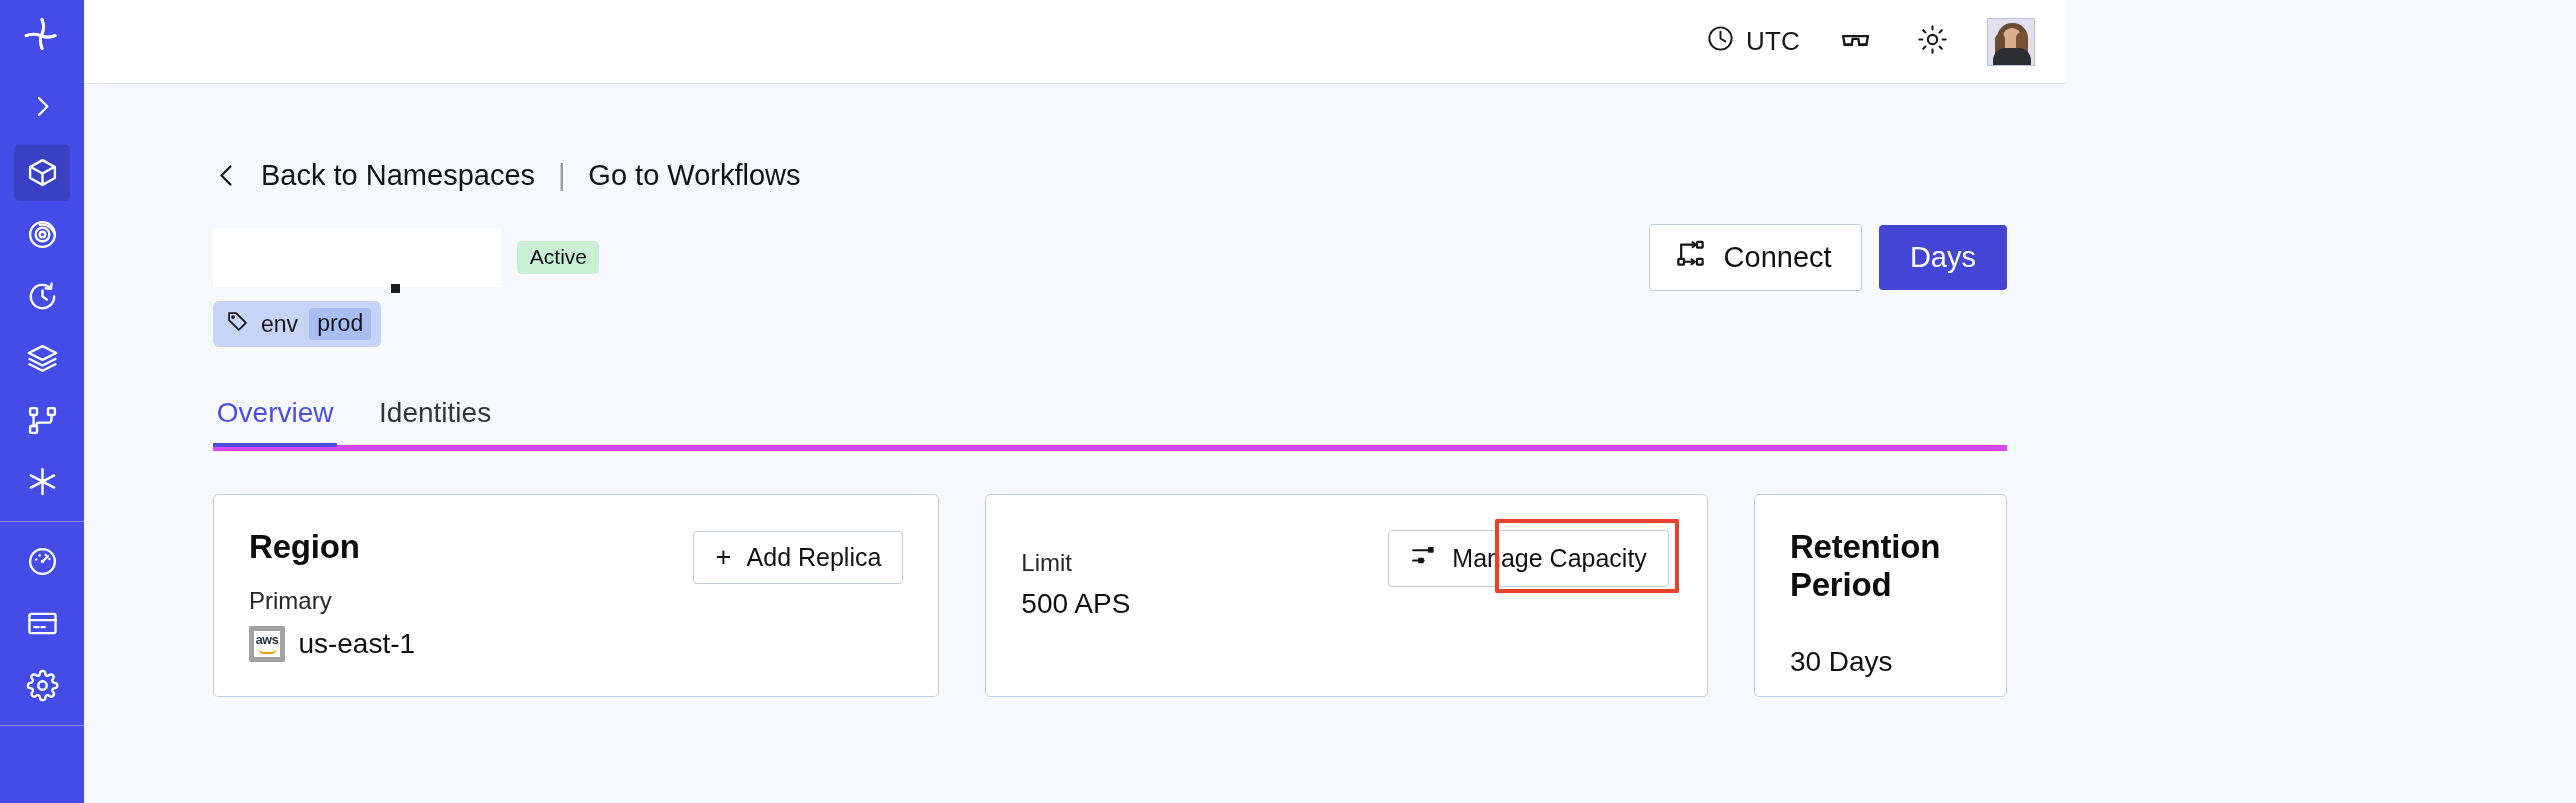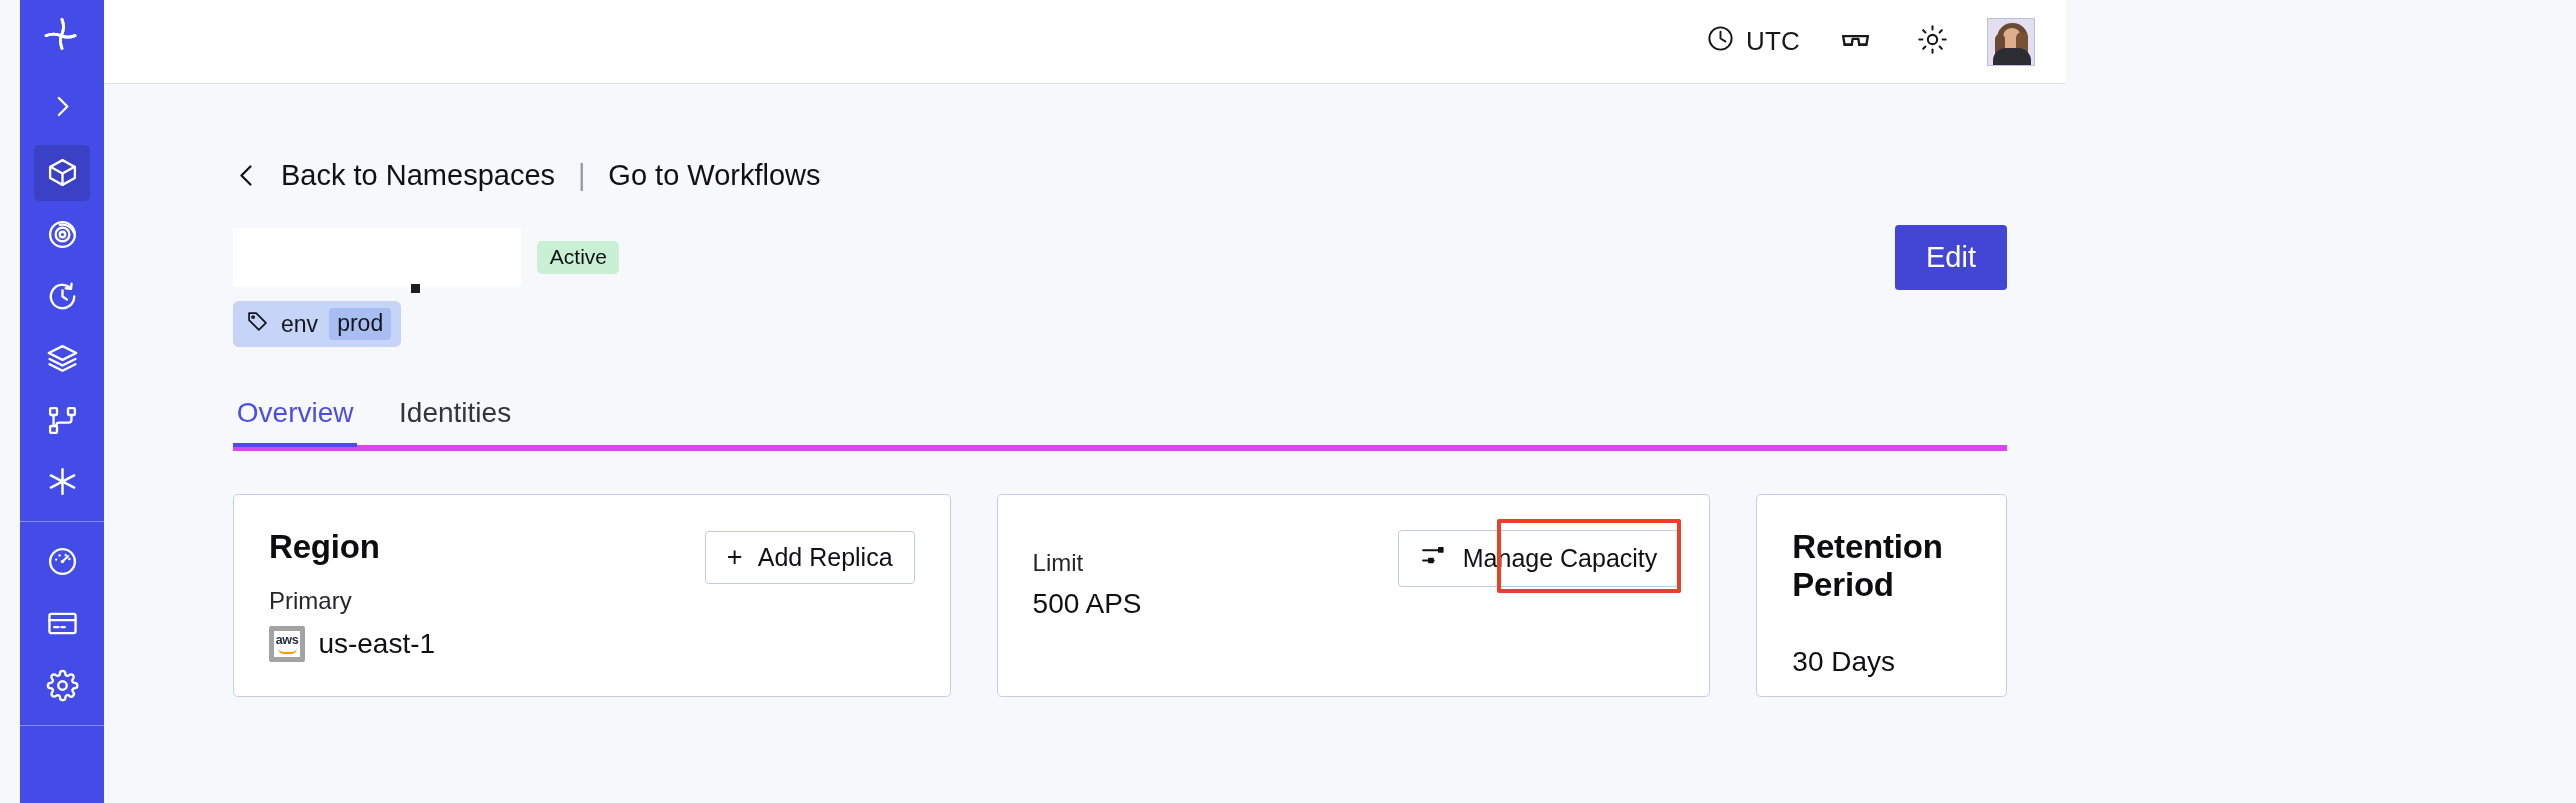--- a/index.html
+++ b/index.html
@@ -9,21 +9,20 @@
     height: 804px;
     overflow: hidden;
     font-family: "Liberation Sans", sans-serif;
     background: #f7f8fb;
   }
   .app {
     position: relative;
     width: 2066px;
     height: 804px;
     display: flex;
-    padding-left: 20px;
   }
 
   
   .sidebar {
     width: 84px;
     min-width: 84px;
     height: 804px;
     background: #444ce7;
     display: flex;
     flex-direction: column;
@@ -369,21 +368,21 @@
     background: #fff;
     border: 1px solid #c2cade;
     border-radius: 3.8px;
     font-size: 25px;
     color: #111114;
     padding: 10.5px 21px 11.5px;
     cursor: pointer;
     white-space: nowrap;
   }
   .btn-addreplica { right: 35px; top: 36px; }
-  .btn-managecap  { right: 30px; top: 35px; }
+  .btn-managecap  { right: 38px; top: 35px; }
 
   .highlight-box {
     position: absolute;
     right: 28px;
     top: 24px;
     width: 184px;
     height: 74px;
     border: 4.8px solid #e8402a;
     border-radius: 1.9px;
     pointer-events: none;
@@ -593,21 +592,35 @@
 
       <div class="title-row">
         <div class="ns-title">
           <span class="ns-dot"></span>
         </div>
         <span class="badge-active">Active</span>
 
         <div class="spacer"></div>
 
         <div class="header-actions">
-          <button class="btn-edit">Edit</button>
+          <button class="btn-connect">
+            <span>
+              <svg width="31" height="31" viewBox="0 0 24 24" fill="none" stroke="#121214" stroke-width="1.7" stroke-linecap="round" stroke-linejoin="round">
+                <rect x="17" y="3" width="4.4" height="4.4" rx="0.5"></rect>
+                <rect x="17" y="16.2" width="4.4" height="4.4" rx="0.5"></rect>
+                <rect x="2.6" y="16.2" width="4.4" height="4.4" rx="0.5"></rect>
+                <path d="M4.8 16.2V5.2h11"></path>
+                <polyline points="13.6 3.3 16 5.2 13.6 7.1"></polyline>
+                <path d="M7 18.4h8"></path>
+                <polyline points="12.8 16.6 15.2 18.4 12.8 20.2"></polyline>
+              </svg>
+            </span>
+            <span>Connect</span>
+          </button>
+          <button class="btn-edit">Days</button>
         </div>
       </div>
 
       <div class="tags-row">
         <span class="tag-pill">
           <span>
             <svg width="23" height="23" viewBox="0 0 24 24" fill="none" stroke="#14161c" stroke-width="1.8" stroke-linecap="round" stroke-linejoin="round">
               <path d="M3.2 3.2h7.4l10.2 10.2-7.4 7.4L3.2 10.6z"></path>
               <circle cx="7.4" cy="7.4" r="1.15"></circle>
             </svg>

